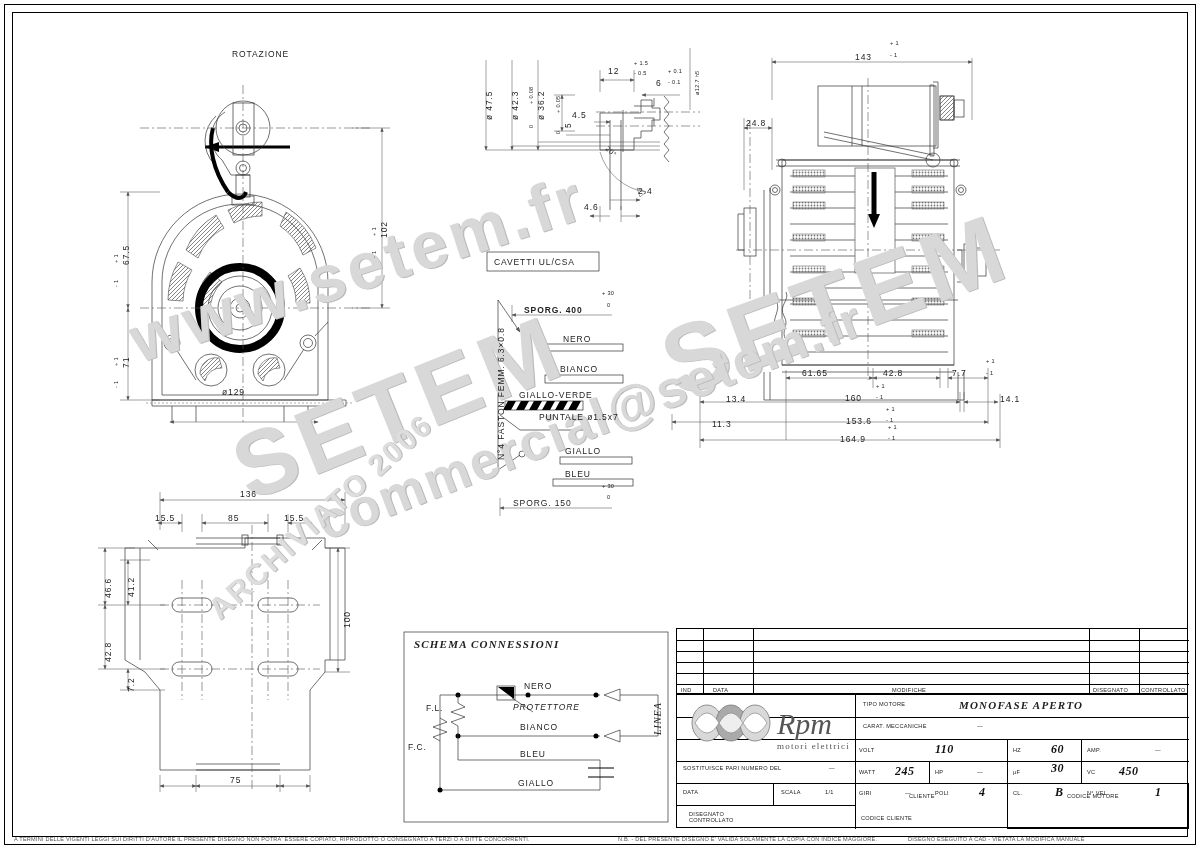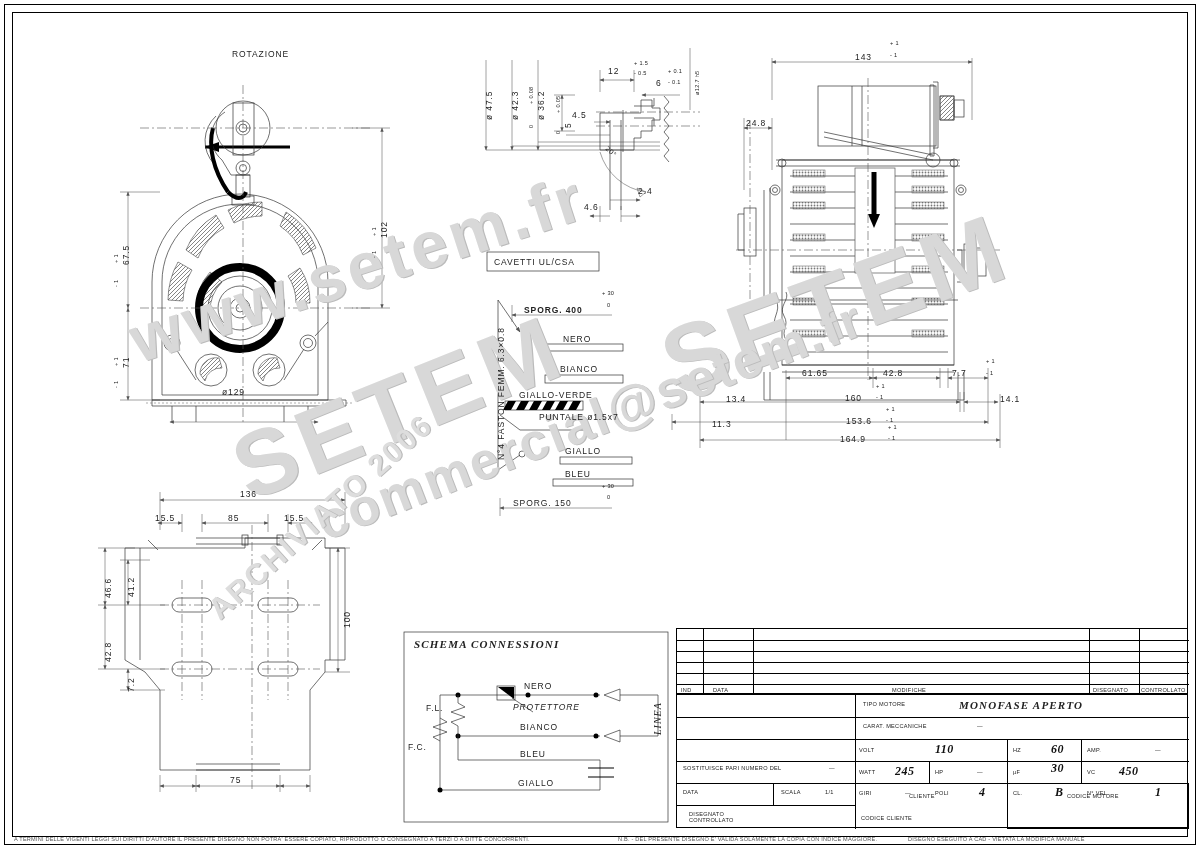--- a/index.html
+++ b/index.html
@@ -481,20 +481,34 @@
 
     <div class="ln hl" style="left:178px;top:22px;width:334px;"></div>
     <div class="ln hl" style="left:178px;top:44px;width:334px;"></div>
     <div class="ln hl" style="left:178px;top:66px;width:334px;"></div>
     <div class="ln hl" style="left:178px;top:88px;width:334px;"></div>
     <div class="ln vl" style="left:330px;top:44px;height:44px;"></div>
     <div class="ln vl" style="left:404px;top:44px;height:44px;"></div>
     <div class="ln vl" style="left:252px;top:66px;height:22px;"></div>
     <div class="ln vl" style="left:330px;top:88px;height:46px;"></div>
 
+    <div style="position:absolute;left:8px;top:6px;width:160px;height:56px;">
+      <svg width="160" height="56">
+        <g>
+          <ellipse cx="22" cy="22" rx="15" ry="18" fill="#d9d9d9" stroke="#777" stroke-width="0.8"></ellipse>
+          <ellipse cx="46" cy="22" rx="15" ry="18" fill="#aaa" stroke="#777" stroke-width="0.8"></ellipse>
+          <ellipse cx="70" cy="22" rx="15" ry="18" fill="#d9d9d9" stroke="#777" stroke-width="0.8"></ellipse>
+          <path d="M10,22 Q22,2 34,22 Q22,42 10,22 Z" fill="#fff" stroke="#888" stroke-width="0.7"></path>
+          <path d="M34,22 Q46,2 58,22 Q46,42 34,22 Z" fill="#eee" stroke="#888" stroke-width="0.7"></path>
+          <path d="M58,22 Q70,2 82,22 Q70,42 58,22 Z" fill="#fff" stroke="#888" stroke-width="0.7"></path>
+        </g>
+        <text x="92" y="33" font-family="Liberation Serif, serif" font-style="italic" font-size="30" fill="#555">Rpm</text>
+        <text x="92" y="48" font-family="Liberation Serif, serif" font-size="9" letter-spacing="1.2" fill="#555">motori elettrici</text>
+      </svg>
+    </div>
 
     <div class="txt xs" style="left:6px;top:70px;">SOSTITUISCE PARI NUMERO DEL</div>
     <div class="txt xs" style="left:152px;top:70px;">—</div>
     <div class="txt xs" style="left:6px;top:94px;">DATA</div>
     <div class="txt xs" style="left:104px;top:94px;">SCALA</div>
     <div class="txt xs" style="left:148px;top:94px;">1/1</div>
     <div class="txt xs" style="left:12px;top:116px;">DISEGNATO</div>
 
     <div class="txt xs" style="left:186px;top:6px;">TIPO MOTORE</div>
     <div class="txt bi" style="left:282px;top:4px;font-size:11px;">MONOFASE APERTO</div>

